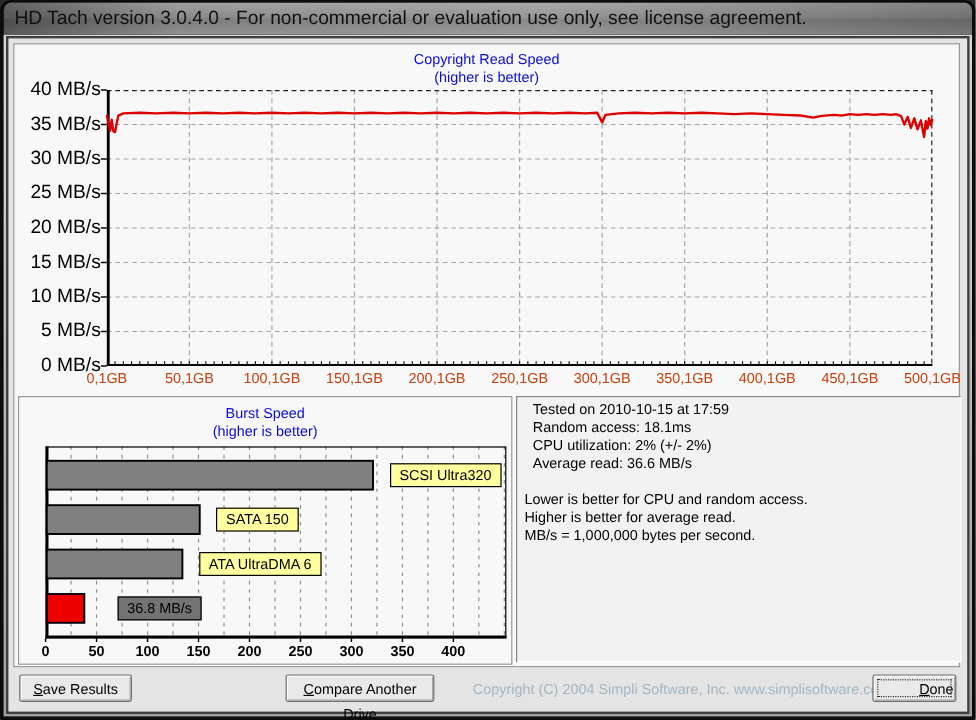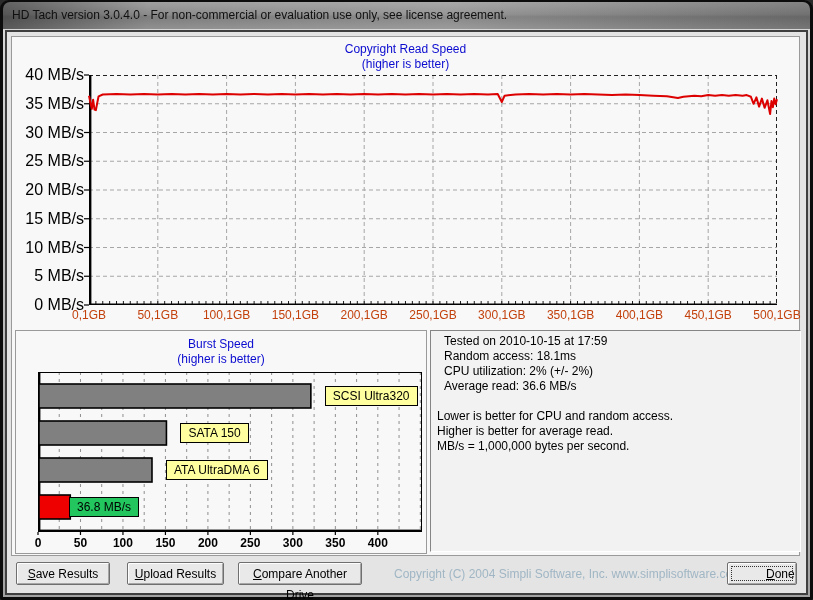--- a/index.html
+++ b/index.html
@@ -8,21 +8,21 @@
     font-family:"Liberation Sans",sans-serif;background:#2b2b2b;
   }
   
   .win-frame{position:absolute;inset:0;background:#0c0c0c;border-radius:9px 9px 2px 2px;}
   .titlebar{
     position:absolute;top:2px;left:3px;right:3px;height:27px;border-radius:7px 7px 0 0;
     background:
       linear-gradient(90deg, rgba(0,0,0,.38), rgba(0,0,0,0) 18%, rgba(255,255,255,.10) 55%, rgba(0,0,0,.18)),
       linear-gradient(180deg,#a0a0a0 0%,#8b8b8b 45%,#7d7d7d 55%,#909090 100%);
   }
-  .titlebar-text{line-height:27px;padding-left:9px;font-size:12px;color:#101010;white-space:nowrap;}
+  .titlebar-text{line-height:27px;padding-left:9px;font-size:16px;color:#101010;white-space:nowrap;}
   .frame-strip{position:absolute;left:3px;right:3px;top:29px;bottom:3px;background:linear-gradient(#d6d6d6,#a2a2a2);}
   .dialog{position:absolute;left:5px;right:5px;top:30px;bottom:5px;border:2px solid #3f3f3f;background:#e4e4e4;}
 
   
   .main-panel{position:absolute;left:4px;top:4px;width:787px;height:518px;background:#f8f8f8;border:1px solid #9a9a9a;}
   .chart-title{position:absolute;left:0;width:100%;text-align:center;font-size:12px;line-height:15px;color:#0b0bd0;}
   .seq-title{top:5px;}
   .seq-plot{position:absolute;left:77px;top:38px;width:688px;height:230px;overflow:visible;}
   .seq-ylabel{position:absolute;width:60px;left:12px;text-align:right;font-size:16px;color:#000;height:14px;line-height:14px;}
   .seq-xlabel{position:absolute;width:64px;top:271px;text-align:center;font-size:12px;color:#c2410c;height:14px;line-height:14px;}
@@ -270,21 +270,21 @@
           <line x1="169.91150442477877" y1="160" x2="169.91150442477877" y2="163" stroke="#000" stroke-width="1.2"></line>
           <line x1="212.38938053097345" y1="160" x2="212.38938053097345" y2="163" stroke="#000" stroke-width="1.2"></line>
           <line x1="254.86725663716814" y1="160" x2="254.86725663716814" y2="163" stroke="#000" stroke-width="1.2"></line>
           <line x1="297.34513274336285" y1="160" x2="297.34513274336285" y2="163" stroke="#000" stroke-width="1.2"></line>
           <line x1="339.82300884955754" y1="160" x2="339.82300884955754" y2="163" stroke="#000" stroke-width="1.2"></line>
         </svg>
       <div id="burst-labels">
           <div class="bar-label" style="background: rgb(255, 255, 160); left: 308.858px; top: 55px;">SCSI Ultra320</div>
           <div class="bar-label" style="background: rgb(255, 255, 160); left: 164.434px; top: 92px;">SATA 150</div>
           <div class="bar-label" style="background: rgb(255, 255, 160); left: 149.991px; top: 129px;">ATA UltraDMA 6</div>
-          <div class="bar-label" style="background: #22c55e; left: 53px; top: 166px;">36.8 MB/s</div>
+          <div class="bar-label" style="background: #737373; left: 82px; top: 166px;">36.8 MB/s</div>
         </div>
       <div id="burst-xlabels">
           <div class="burst-xlabel" style="left: 2px;">0</div>
           <div class="burst-xlabel" style="left: 44.4779px;">50</div>
           <div class="burst-xlabel" style="left: 86.9558px;">100</div>
           <div class="burst-xlabel" style="left: 129.434px;">150</div>
           <div class="burst-xlabel" style="left: 171.912px;">200</div>
           <div class="burst-xlabel" style="left: 214.389px;">250</div>
           <div class="burst-xlabel" style="left: 256.867px;">300</div>
           <div class="burst-xlabel" style="left: 299.345px;">350</div>
@@ -302,18 +302,17 @@
       <div class="info-notes" id="info-notes">
           <div class="info-note">Lower is better for CPU and random access.</div>
           <div class="info-note">Higher is better for average read.</div>
           <div class="info-note">MB/s = 1,000,000 bytes per second.</div>
         </div>
     </div>
 
   </div>
 
   <button class="btn" style="left:9px;top:530px;width:94px;"><u>S</u>ave Results</button>
-  <button class="btn" style="left:120px;top:530px;width:97px;"><u>U</u>pload Results</button>
   <button class="btn" style="left:231px;top:530px;width:124px;"><u>C</u>ompare Another Drive</button>
   <div class="copyright" style="left: 387px; top: 535px; color: rgb(160, 182, 196);">Copyright (C) 2004 Simpli Software, Inc. www.simplisoftware.com</div>
   <button class="btn btn-default" style="left:720px;top:530px;width:70px;padding-left:38px;"><u>D</u>one</button>
 
 </div>
 
 </body></html>

